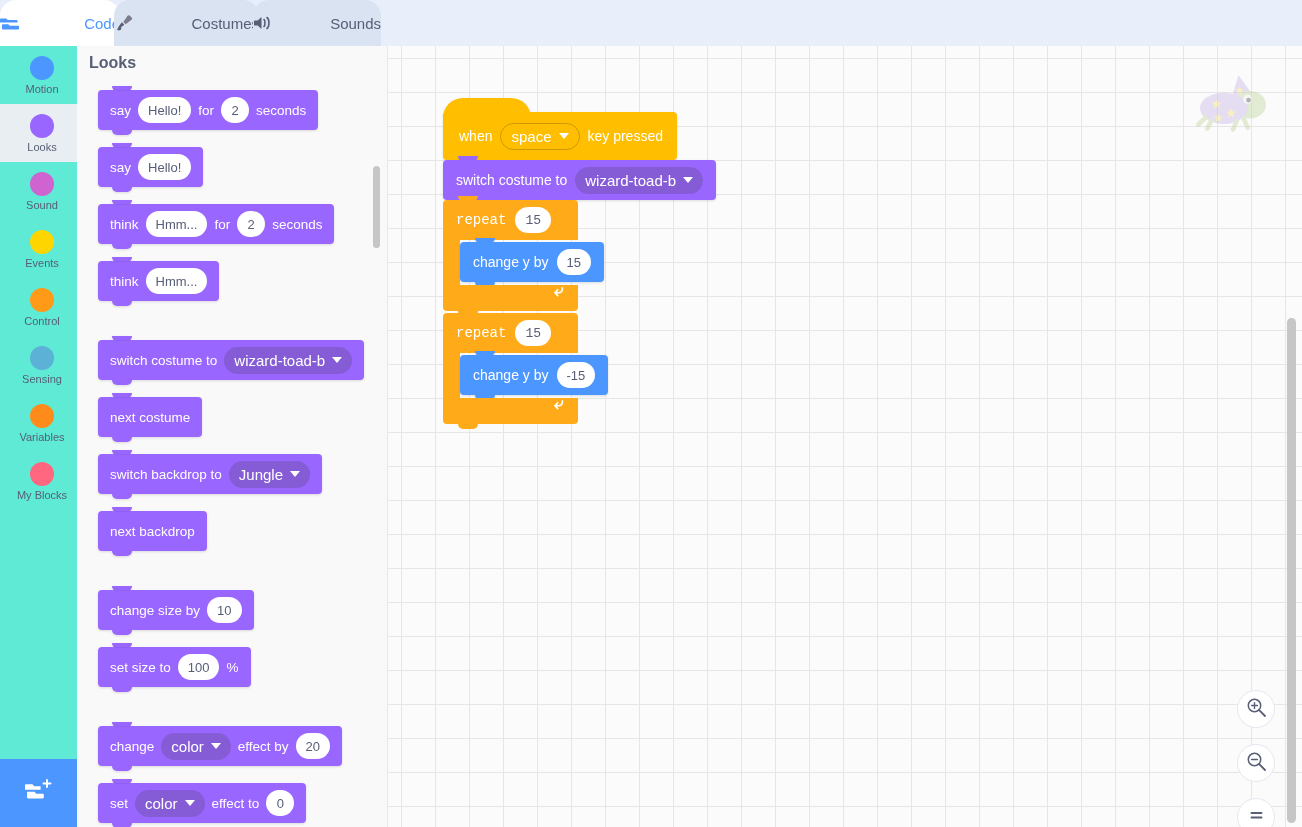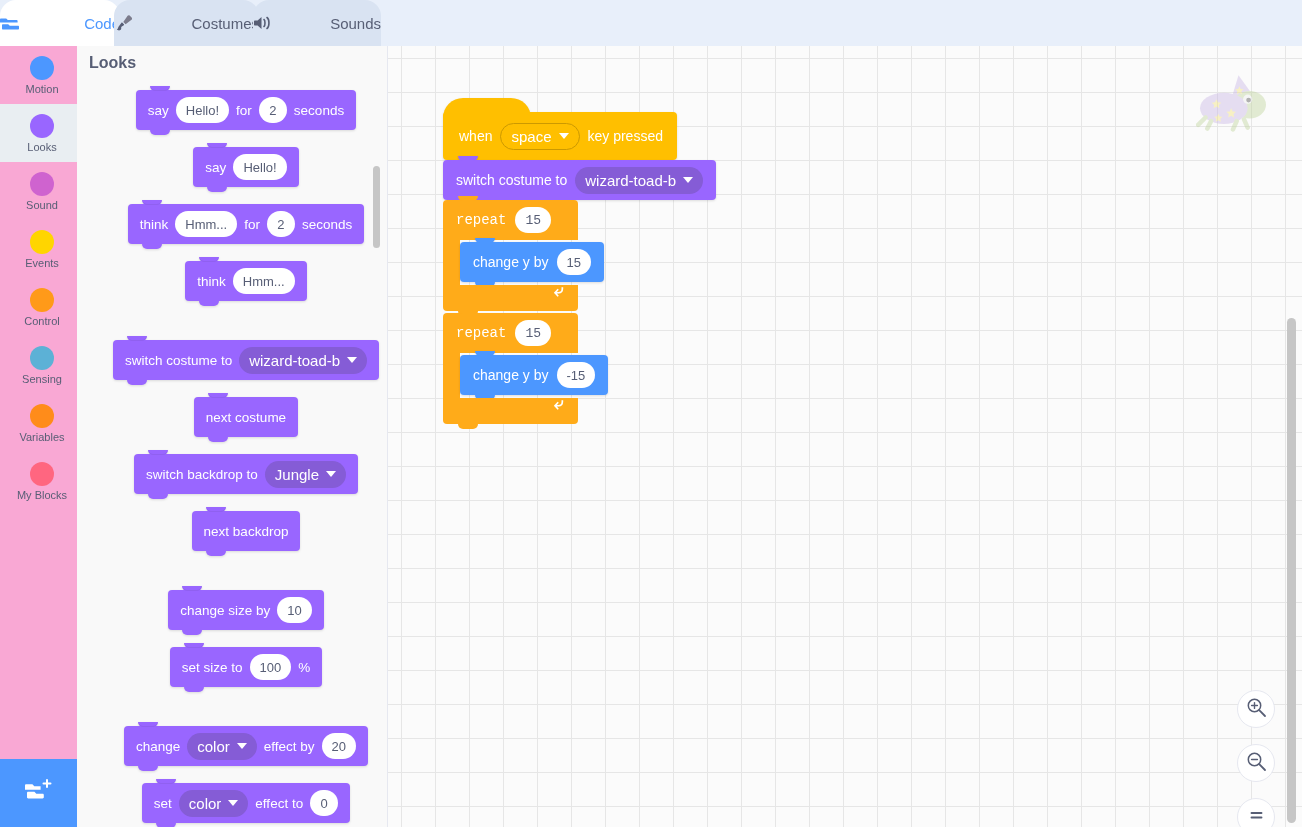--- a/index.html
+++ b/index.html
@@ -30,21 +30,21 @@
 
   
   .body-area {
     position: absolute; left: 0; top: 46px; width: 1302px; height: 781px;
     background: #fff;
   }
 
   
   .cats {
     position: absolute; left: 0; top: 0; width: 85px; height: 781px;
-    background: #f9a8d4; border-right: 1px solid #E6E8F0; text-align: center;
+    background: #5eead4; border-right: 1px solid #E6E8F0; text-align: center;
   }
   .cat {
     height: 58px; display: flex; flex-direction: column;
     align-items: center; justify-content: center; gap: 3px;
     cursor: pointer; user-select: none;
   }
   .cat.selected { background: #E9EEF2; }
   .cat-dot { width: 24px; height: 24px; border-radius: 50%; }
   .cat-label { font-size: 11px; color: #575E75; }
 
@@ -98,21 +98,21 @@
     display: inline-flex; align-items: center; gap: 7px;
     height: 27px; padding: 0 10px; border-radius: 14px;
     color: #fff; font-size: 15px; cursor: pointer;
   }
   .drop.looks   { background: #855CD6; }
   .drop.events  { background: #FFBF00; border: 1px solid #CC9900; }
   .drop .caret {
     width: 0; height: 0; border-left: 5px solid transparent;
     border-right: 5px solid transparent; border-top: 6px solid #fff;
   }
-  .pal-row { margin: 0 0 17px 27px; text-align: center; }
+  .pal-row { margin: 0 0 17px 21px; }
   .gap-lg { height: 22px; }
 
   
   .canvas {
     position: absolute; left: 388px; top: 0; right: 0; height: 781px;
     background-color: #FBFBFB;
     background-image:
       linear-gradient(to right, #E6E6E6 1px, transparent 1px),
       linear-gradient(to bottom, #E6E6E6 1px, transparent 1px);
     background-size: 34px 34px;

